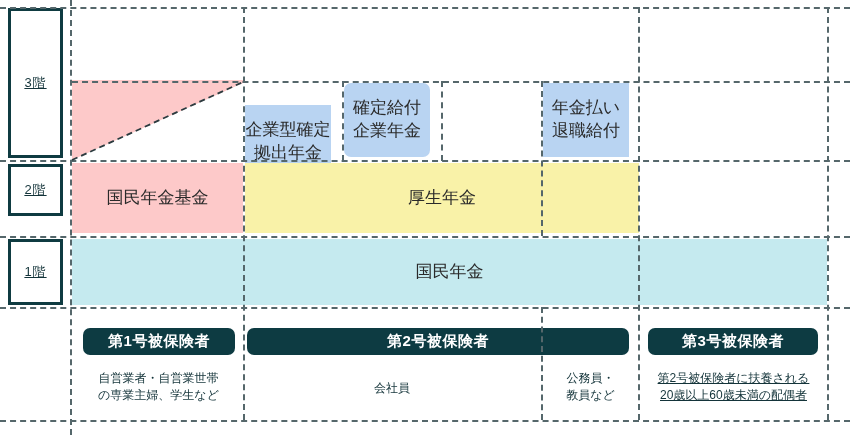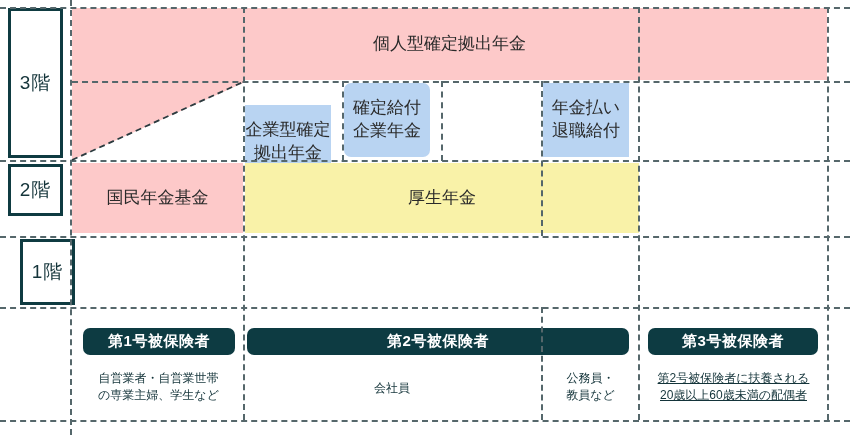--- a/index.html
+++ b/index.html
@@ -13,21 +13,21 @@
   #stage{position:relative;width:850px;height:435px;}
 
   
   .abs{position:absolute;box-sizing:border-box;}
 
   
   .tier-label{
     border:3px solid #0f3b41;
     background:#ffffff;
     display:flex;align-items:center;justify-content:center;
-    font-size:19px;letter-spacing:1px;color:#14343a;
+    font-size:13px;letter-spacing:1px;color:#14343a;text-decoration:underline;
   }
 
   
   .fill-pink{background:#fdc9c9;}
   .fill-yellow{background:#f9f2a8;}
   .fill-cyan{background:#c5eaef;}
   .fill-blue{background:#b9d4f2;}
   .fill-white{background:#ffffff;}
 
   .band-text{
@@ -69,27 +69,24 @@
 <body>
 
 <div id="stage">
 
   <div class="abs tier-label" style="left:8px;top:8px;width:55px;height:150px;">
     <span>3階</span>
   </div>
   <div class="abs tier-label" style="left:8px;top:164px;width:55px;height:52px;">
     <span>2階</span>
   </div>
-  <div class="abs tier-label" style="left:8px;top:239px;width:55px;height:66px;margin-left:12px;">
+  <div class="abs tier-label" style="left:8px;top:239px;width:55px;height:66px;">
     <span>1階</span>
   </div>
 
-  <div class="abs fill-pink band-text" style="left:72px;top:8px;width:755px;height:72px;">
-    <span>個人型確定拠出年金</span>
-  </div>
 
   <div class="abs fill-pink" style="left:72px;top:80px;width:171px;height:80px;"></div>
 
   <div class="abs fill-blue band-text" style="left:245px;top:83px;width:86px;height:74px;margin-top:22px;">
     <span>
       <span>企業型確定</span><br>
       <span>拠出年金</span>
     </span>
   </div>
   <div class="abs fill-blue band-text" style="left:344px;top:83px;width:86px;height:74px;border-radius:7px;">
@@ -114,20 +111,23 @@
   <div class="abs fill-pink band-text" style="left:72px;top:163px;width:171px;height:70px;">
     <span>国民年金基金</span>
   </div>
   <div class="abs fill-yellow band-text" style="left:245px;top:163px;width:394px;height:70px;">
     <span>厚生年金</span>
   </div>
   <div class="abs fill-white band-text" style="left:640px;top:163px;width:187px;height:70px;">
     <span></span>
   </div>
 
+  <div class="abs fill-cyan band-text" style="left:72px;top:239px;width:755px;height:66px;">
+    <span>国民年金</span>
+  </div>
 
   <div class="pill" style="left:83px;top:328px;width:152px;height:27px;">
     <span>第1号被保険者</span>
   </div>
   <div class="pill" style="left:247px;top:328px;width:382px;height:27px;">
     <span>第2号被保険者</span>
   </div>
   <div class="pill" style="left:648px;top:328px;width:170px;height:27px;">
     <span>第3号被保険者</span>
   </div>

